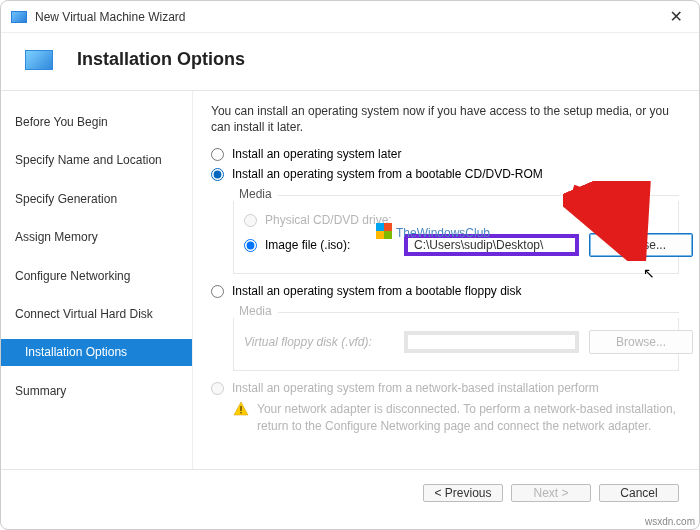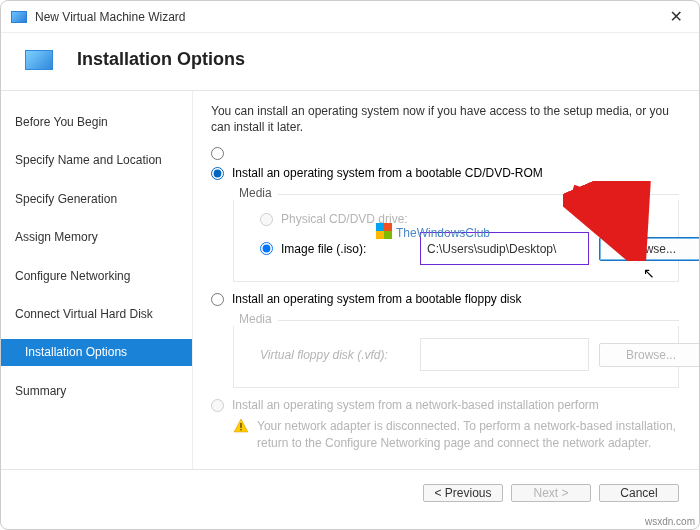--- a/index.html
+++ b/index.html
@@ -30,26 +30,26 @@
     .radio-row input[type=radio] { margin: 0 8px 0 0; }
     .radio-row.checked input[type=radio] { accent-color: #0067c0; }
 
     .group { margin: 2px 0 10px 22px; }
     .group.disabled, .group.disabled * { color: #b5b5b5 !important; }
     .group-box { border: 1px solid #e7e7e7; border-top: none; padding: 6px 10px 10px 10px; position: relative; }
     .group-frame { position:relative; }
     .group-frame::before { content:""; position:absolute; top:8px; left:0; right:0; border-top:1px solid #e7e7e7; }
     .group-title { position:relative; display:inline-block; background:#fff; padding:0 6px; z-index:1; color:#555; }
 
-    .sub-row { display: flex; align-items: center; gap: 10px; margin: 6px 16px; }
+    .sub-row { display: flex; align-items: center; gap: 10px; margin: 6px 0; }
     .sub-row .radio-cell { display:flex; align-items:center; min-width: 150px; }
     .sub-row .radio-cell.disabled label, .disabled-text { color: #b5b5b5; }
     .sub-row input[type=radio] { margin: 0 8px 0 0; }
 
-    .text-input { flex:1; height: 33px; border:1px solid #6d28d9; background:#fff; padding: 2px 6px; color:#333; }
+    .text-input { flex:1; height: 22px; border:4px solid #6d28d9; background:#fff; padding: 2px 6px; color:#333; }
     .text-input.disabled { background:#fff; color:#b5b5b5; border-color:#e5e5e5; }
     .browse-btn { height: 24px; padding: 0 26px; border:1px solid #8a8a8a; background:#fdfdfd; color:#333; border-radius:2px; }
     .browse-btn.primary { border-color:#1a76c2; box-shadow: 0 0 0 1px #79b9ea inset; }
     .browse-btn.disabled { color:#b5b5b5; border-color:#dcdcdc; }
 
     .watermark { font-size:12px; color:#4b88c2; position:absolute; left:375px; top:222px; pointer-events:none; }
     .watermark .logo { display:inline-block; width:16px; height:16px; background:conic-gradient(#f25022 0 25%, #7fba00 0 50%, #ffb900 0 75%, #00a4ef 0 100%); margin-right:4px; vertical-align:-2px; }
 
     .warning-row { display:flex; gap:8px; margin-top:4px; margin-left:22px; }
     .warn-icon { width:16px; height:16px; flex-shrink:0; }
@@ -93,20 +93,21 @@
     <div class="item">Connect Virtual Hard Disk</div>
     <div class="item selected">Installation Options</div>
     <div class="item">Summary</div>
   </div>
 
   <div class="content">
     <div class="intro">You can install an operating system now if you have access to the setup media, or you can install it later.</div>
 
     <div class="radio-row">
       <input type="radio" name="mainopt" style="">
+      <label>Install an operating system later</label>
     </div>
 
     <div class="radio-row checked">
       <input type="radio" name="mainopt" checked="" style="">
       <label>Install an operating system from a bootable CD/DVD-ROM</label>
     </div>
     <div class="group group-frame">
       <span class="group-title">Media</span>
       <div class="group-box">
         <div class="sub-row">

